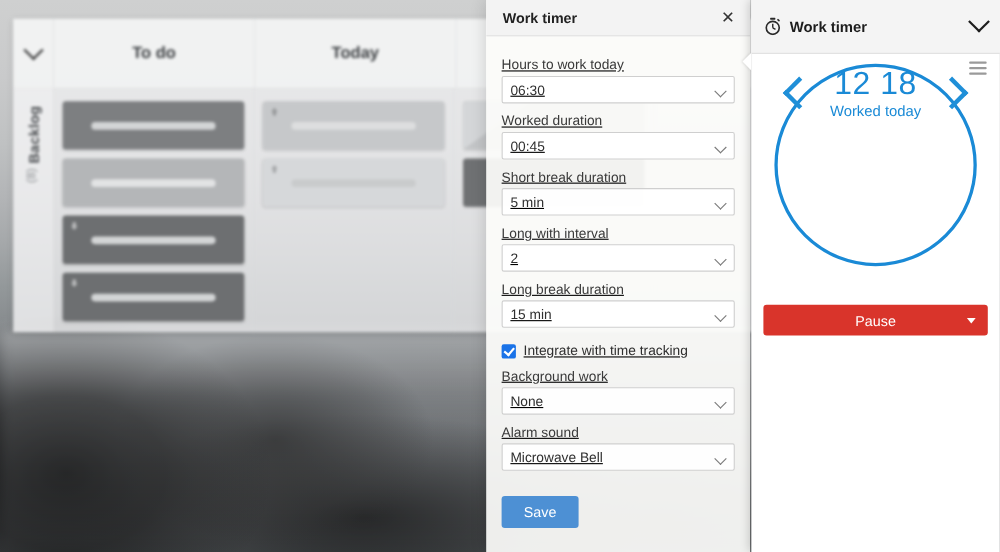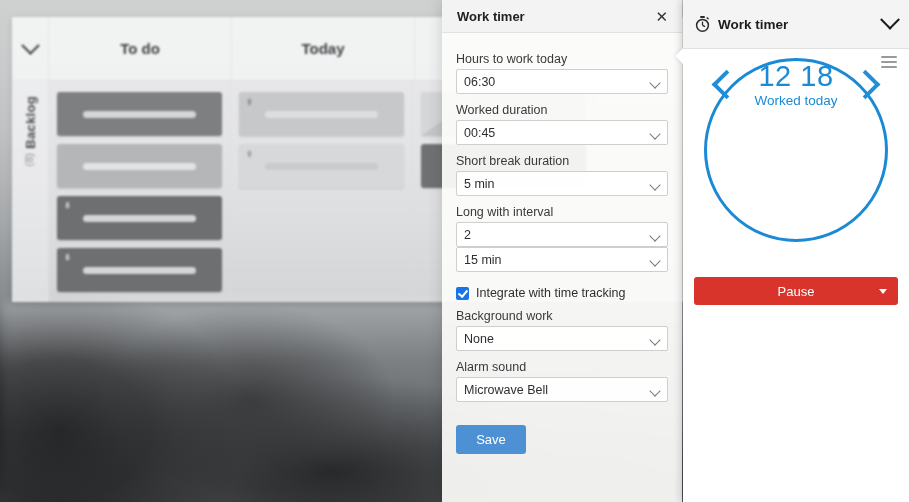--- a/index.html
+++ b/index.html
@@ -207,20 +207,21 @@
   }
   #modal-close {
     font-size: 15px;
     color: #333;
     cursor: pointer;
     line-height: 1;
     padding: 2px 2px;
   }
   #modal-body {
     padding: 10px 14px 0 14px;
+    text-decoration: underline;
   }
   .field-label {
     font-size: 12.5px;
     color: #3a3a3a;
     margin: 9px 0 3px 0;
   }
   .select-box {
     position: relative;
     height: 25px;
     border: 1px solid #cfcfcf;
@@ -514,20 +515,21 @@
       <span>5 min</span>
       <span class="caret"></span>
     </div>
 
     <div class="field-label">Long with interval</div>
     <div class="select-box">
       <span>2</span>
       <span class="caret"></span>
     </div>
 
+    <div class="field-label">Long break duration</div>
     <div class="select-box">
       <span>15 min</span>
       <span class="caret"></span>
     </div>
 
     <div id="checkbox-row">
       <span id="cb-box"></span>
       <span id="cb-label">Integrate with time tracking</span>
     </div>
 

